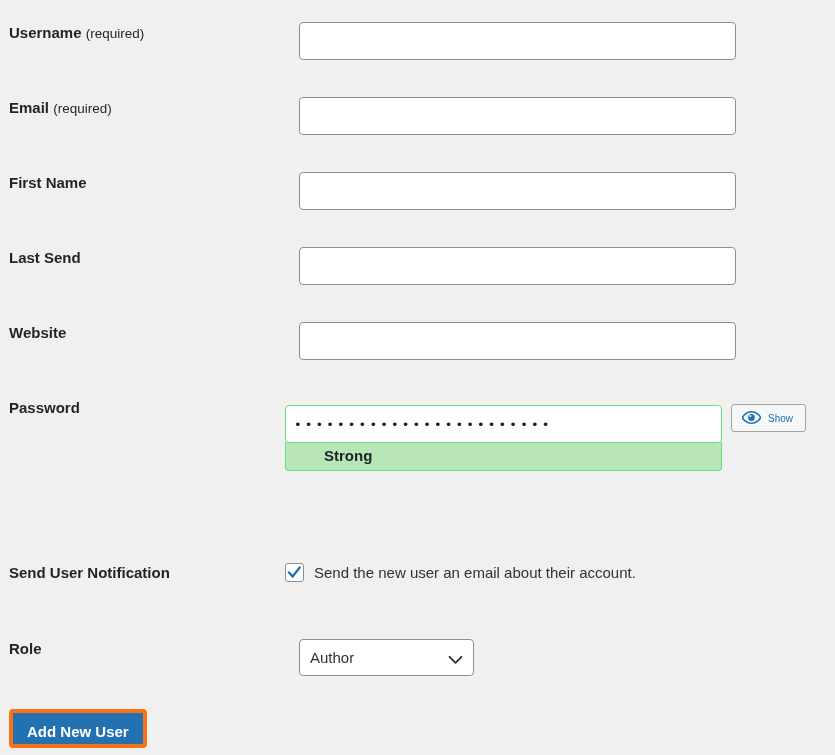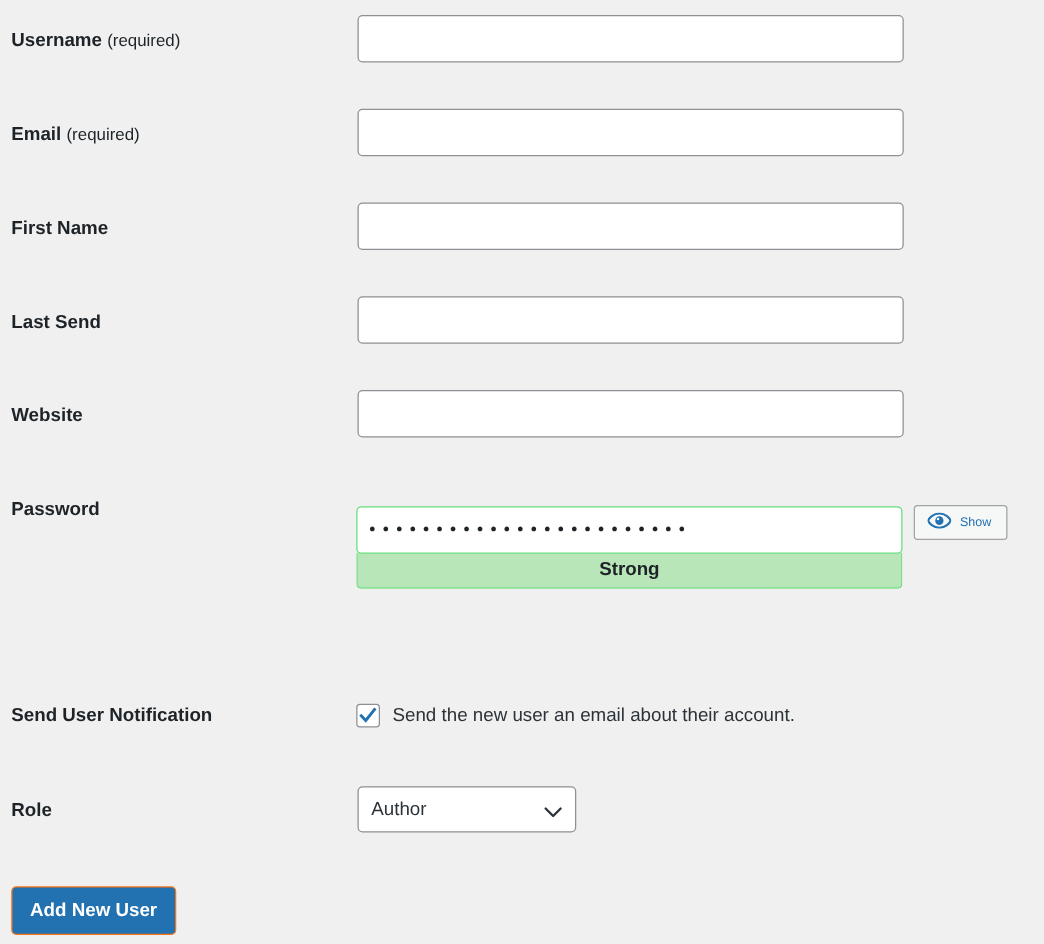--- a/index.html
+++ b/index.html
@@ -40,21 +40,22 @@
     line-height: 18px;
   }
   .row-label .req {
     font-weight: 400;
     font-size: 13.5px;
     color: #1d2327;
   }
 
   .field-area {
     position: absolute;
-    left: 286px;
+    left: 299px;
+    margin-top: 10px;
   }
 
   .text-input {
     box-sizing: border-box;
     width: 437px;
     height: 38px;
     background: #ffffff;
     border: 1px solid #8c8f94;
     border-radius: 4px;
     padding: 0 8px;
@@ -135,25 +136,26 @@
 
   .pw-strength {
     box-sizing: border-box;
     width: 437px;
     height: 29px;
     margin-top: -1px;
     background: #b8e6b8;
     border: 1px solid #68de7c;
     border-top: none;
     border-radius: 0 0 4px 4px;
-    text-align: center;
+    text-align: left;
     line-height: 27px;
     font-weight: 700;
     font-size: 15px;
     color: #1d2327;
+    padding-left: 38px;
   }
 
   
   .cb-row {
     position: absolute;
     left: 285px;
     display: flex;
     align-items: center;
     gap: 10px;
   }
@@ -203,21 +205,21 @@
   }
 
   
   .btn-primary {
     box-sizing: border-box;
     position: absolute;
     left: 9px;
     height: 39px;
     padding: 0 14px;
     background: #2271b1;
-    border: 1px solid #f97316;
+    border: 4px solid #f97316;
     border-radius: 4px;
     color: #ffffff;
     font-family: "Liberation Sans", "DejaVu Sans", sans-serif;
     font-size: 15px;
     font-weight: 700;
     line-height: 37px;
     cursor: pointer;
     white-space: nowrap;
   }
 </style>

